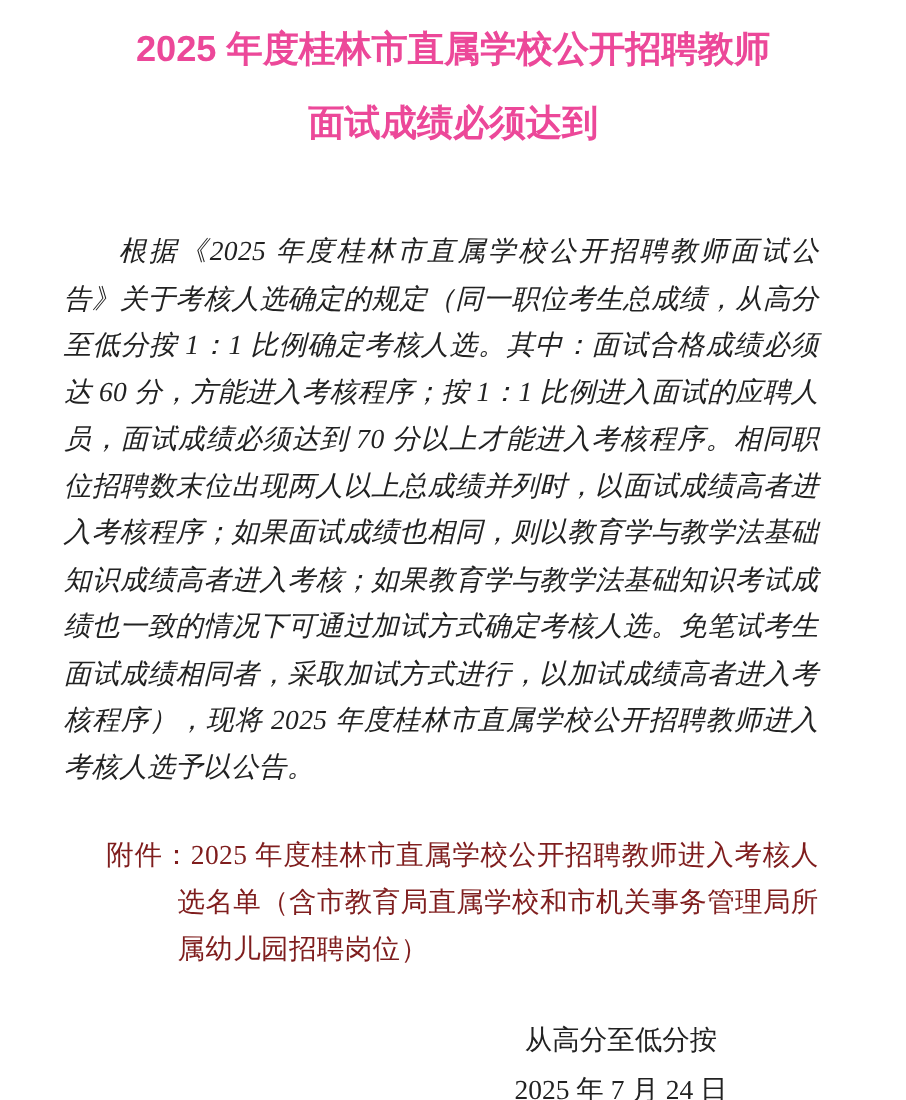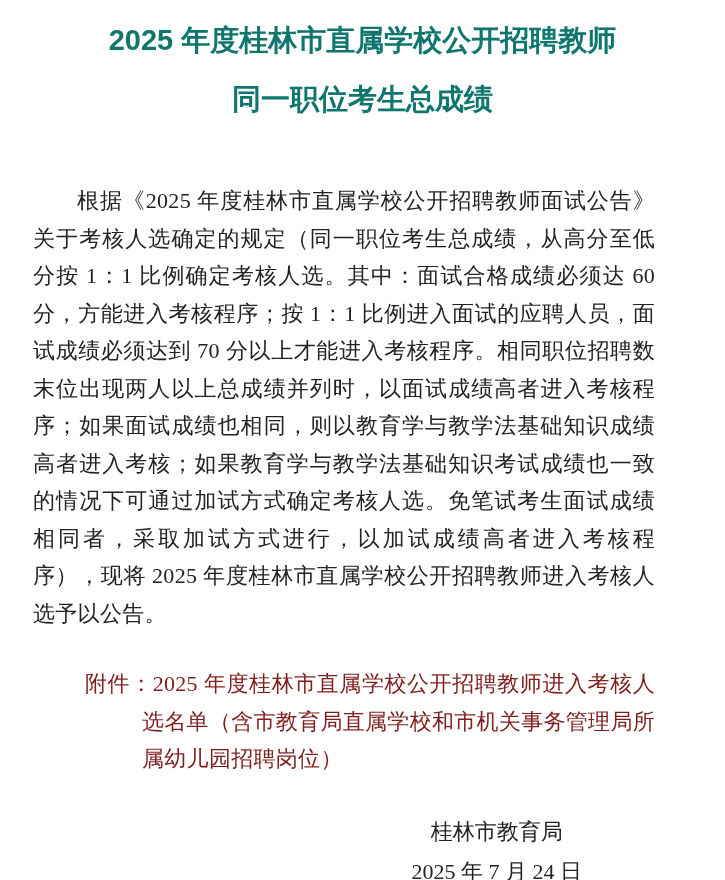--- a/index.html
+++ b/index.html
@@ -15,38 +15,39 @@
     overflow: hidden;
     font-family: "Liberation Serif", serif;
     color: #1f1f1f;
     box-sizing: border-box;
   }
   .doc-title {
     margin: 22px 40px 0 40px;
     text-align: center;
     font-family: "Liberation Sans", sans-serif;
     font-weight: bold;
-    color: #0f766e;
+    color: #ec4899;
     font-size: 29px;
     line-height: 36px;
   }
   .doc-title .title-line {
     display: block;
   }
   .doc-title .title-line + .title-line {
     margin-top: 23px;
   }
   .doc-body {
-    margin: 65px 70px 0 33px;
+    margin: 65px 70px 0 51px;
     font-size: 22px;
     line-height: 37.5px;
     text-align: justify;
     text-indent: 2em;
     letter-spacing: 0.3px;
     color: #222222;
+    font-style: italic;
   }
   .doc-attachment {
     margin: 33px 70px 0 142px;
     text-indent: -57px;
     font-size: 22px;
     line-height: 37.5px;
     text-align: justify;
     letter-spacing: 0.3px;
     color: #7f1d1d;
   }
@@ -62,25 +63,25 @@
     display: block;
   }
 </style>
 </head>
 <body>
 
 <div class="page">
 
   <h1 class="doc-title">
     <span class="title-line">2025 年度桂林市直属学校公开招聘教师</span>
-    <span class="title-line">同一职位考生总成绩</span>
+    <span class="title-line">面试成绩必须达到</span>
   </h1>
 
   <p class="doc-body">根据《2025 年度桂林市直属学校公开招聘教师面试公告》关于考核人选确定的规定（同一职位考生总成绩，从高分至低分按 1：1 比例确定考核人选。其中：面试合格成绩必须达 60 分，方能进入考核程序；按 1：1 比例进入面试的应聘人员，面试成绩必须达到 70 分以上才能进入考核程序。相同职位招聘数末位出现两人以上总成绩并列时，以面试成绩高者进入考核程序；如果面试成绩也相同，则以教育学与教学法基础知识成绩高者进入考核；如果教育学与教学法基础知识考试成绩也一致的情况下可通过加试方式确定考核人选。免笔试考生面试成绩相同者，采取加试方式进行，以加试成绩高者进入考核程序），现将 2025 年度桂林市直属学校公开招聘教师进入考核人选予以公告。</p>
 
   <p class="doc-attachment">附件：2025 年度桂林市直属学校公开招聘教师进入考核人选名单（含市教育局直属学校和市机关事务管理局所属幼儿园招聘岗位）</p>
 
   <div class="doc-signature">
-    <span class="sig-line">桂林市教育局</span>
+    <span class="sig-line">从高分至低分按</span>
     <span class="sig-line">2025 年 7 月 24 日</span>
   </div>
 
 </div>
 
 </body></html>

